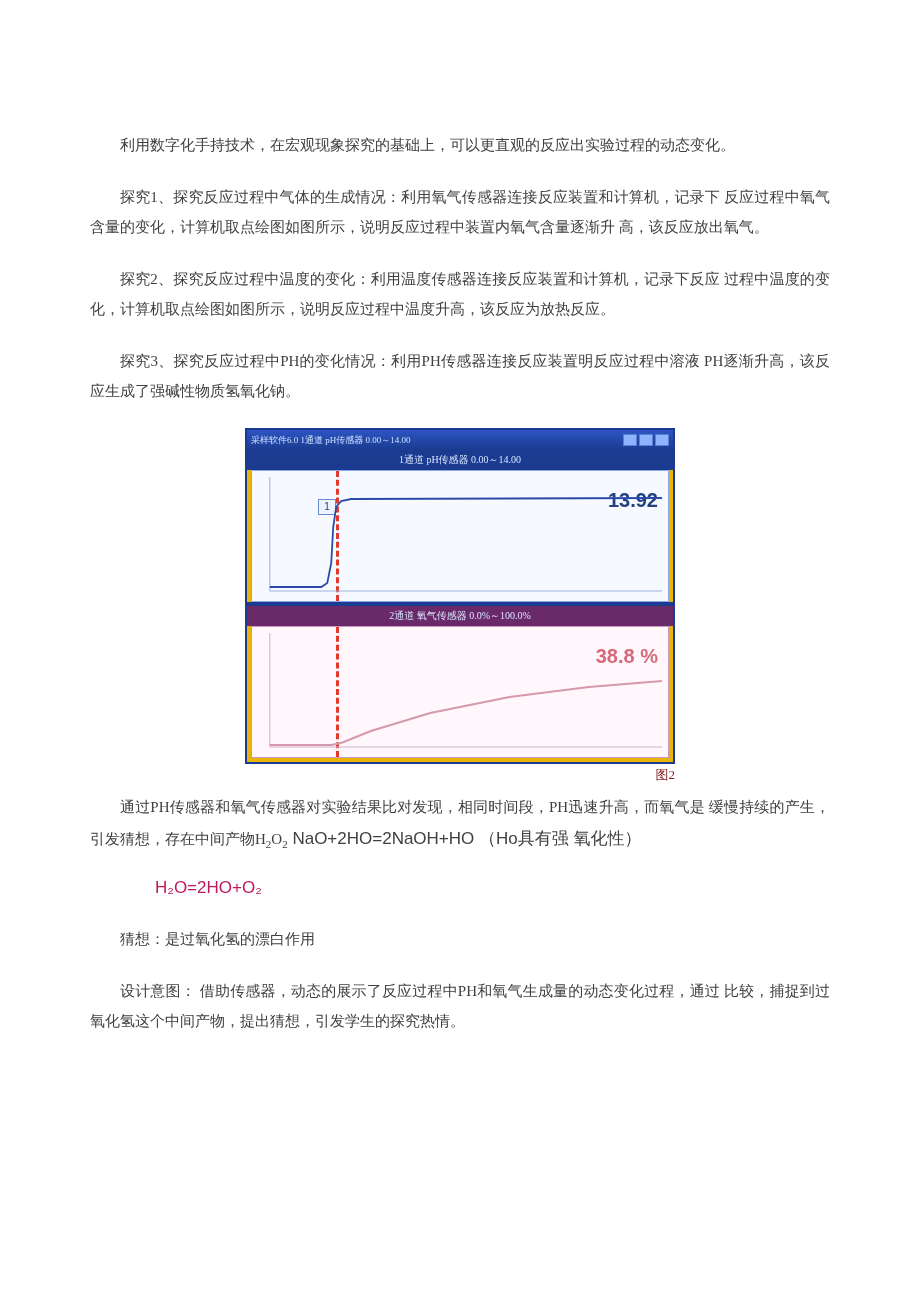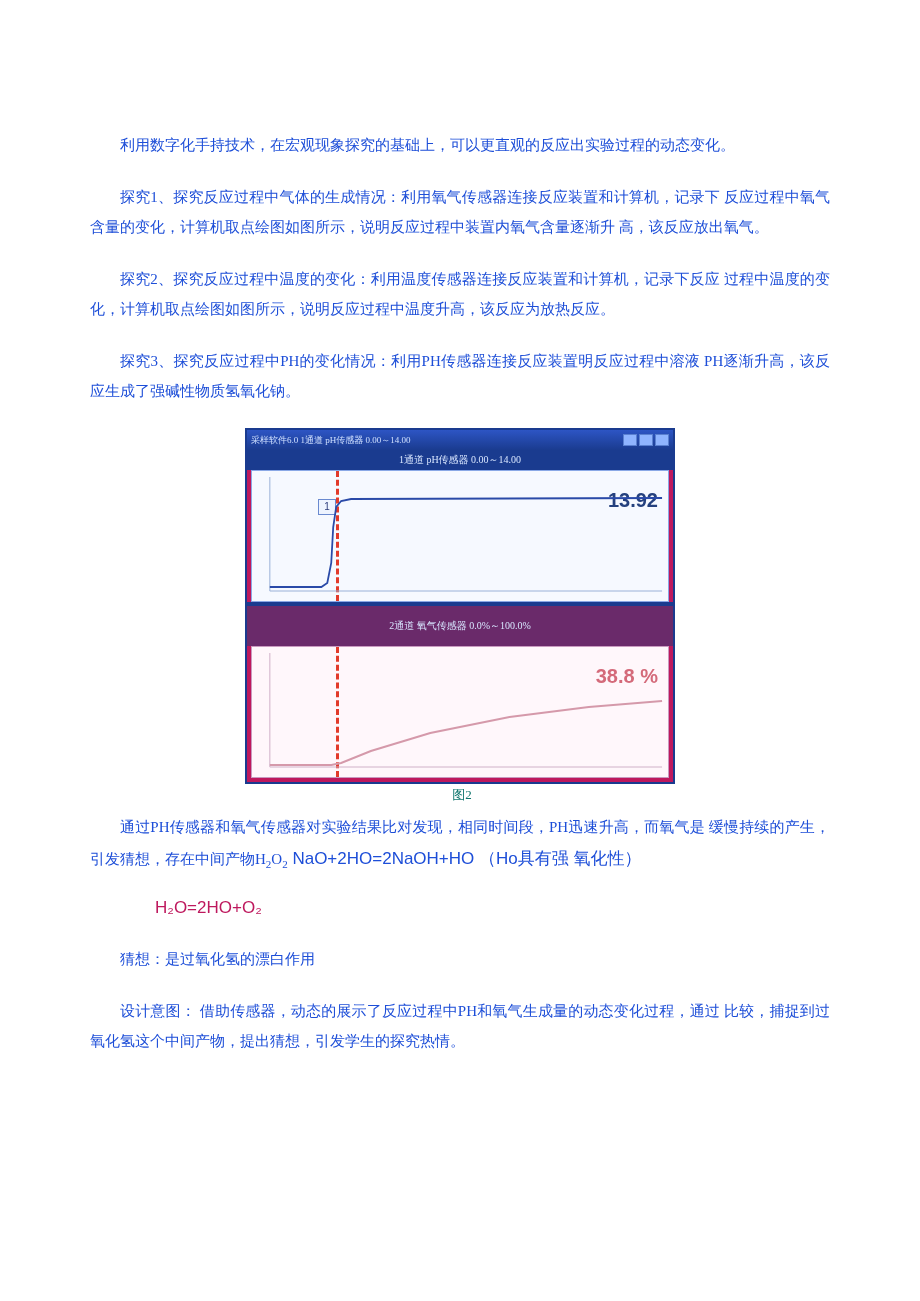--- a/index.html
+++ b/index.html
@@ -10,21 +10,21 @@
     width: 920px;
   }
   .page {
     padding: 130px 90px 60px 90px;
     box-sizing: border-box;
     width: 920px;
   }
   .para {
     font-size: 15px;
     line-height: 2.0;
-    color: #1d4ed8;
+    color: #404040;
     margin: 0 0 22px 0;
     text-align: justify;
   }
   .indent {
     text-indent: 2em;
   }
   .formula {
     font-family: Arial, "Microsoft YaHei", sans-serif;
     font-size: 17px;
     color: #be185d;
@@ -39,29 +39,29 @@
   }
   .figure-wrap {
     margin: 18px 0 8px 0;
     text-align: center;
   }
   .figure-inner {
     display: inline-block;
   }
   .fig-caption {
     font-size: 13px;
-    color: #0f766e;
-    text-align: center;
+    color: #7f1d1d;
+    text-align: right;
     margin-top: 2px;
     padding-left: 4px;
   }
   
   .sensor-window {
     width: 430px;
-    background: #be185d;
+    background: #eab308;
     border: 2px solid #1a3b8f;
     box-sizing: border-box;
   }
   .titlebar {
     height: 20px;
     background: linear-gradient(#2d55c4, #1a3b8f);
     display: flex;
     align-items: center;
     justify-content: space-between;
     padding: 0 4px;
@@ -142,21 +142,21 @@
     fill: none;
   }
   .curve-blue {
     stroke: #2a4aa8;
     stroke-width: 1.8;
     fill: none;
   }
   .panel-label2 {
     color: #d8e6ff;
     font-size: 10px;
-    padding: 13px 6px;
+    padding: 3px 6px;
     background: #6a2a6a;
   }
   .chart-area2 {
     background: #fff7fb;
     height: 130px;
     position: relative;
     border: 1px solid #c99ac0;
     margin: 0 4px 4px 4px;
   }
   .curve-pink {

